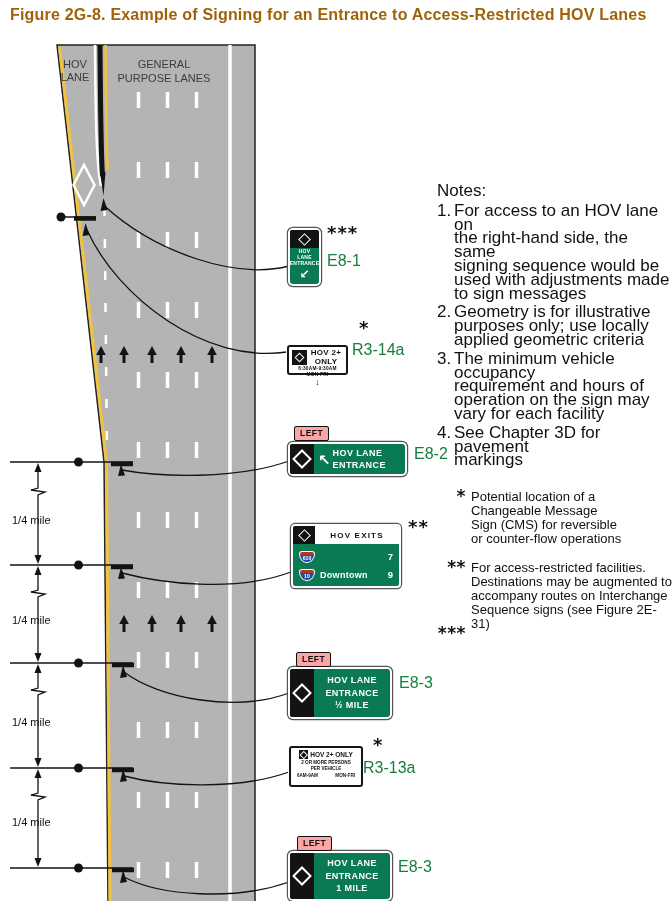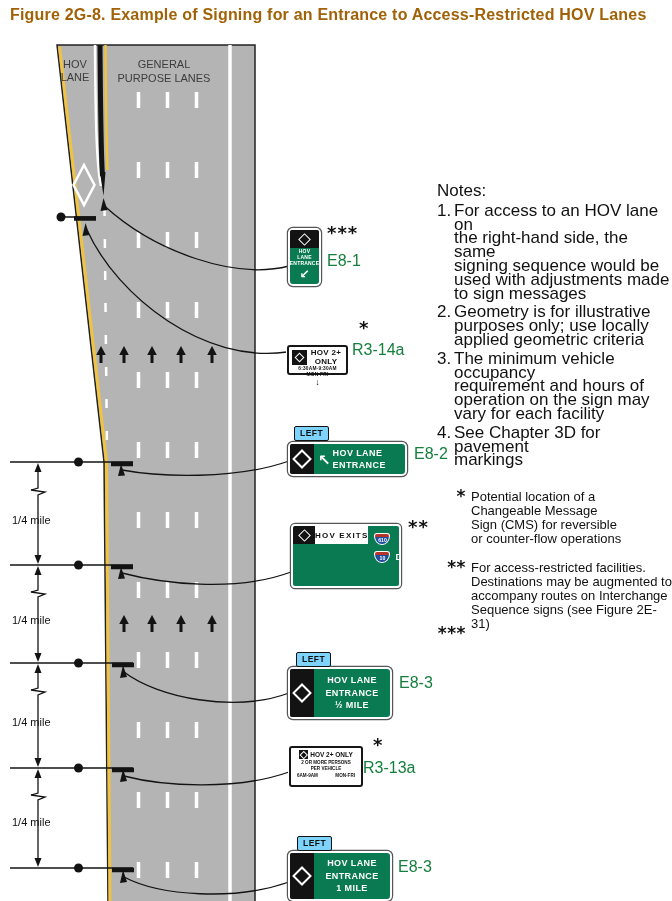--- a/index.html
+++ b/index.html
@@ -33,21 +33,21 @@
   .fn1 { top:490px; } .fn2 { top:561px; } .fn3 { top:627px; }
 
   
   .stars-marker { position:absolute; font-size:18px; font-weight:bold; letter-spacing:1px;
     line-height:14px; color:#111; z-index:2; font-family:"DejaVu Sans",sans-serif; }
   .sign-label { position:absolute; font-size:16px; color:#15803d; z-index:2; }
   .gsign { position:absolute; background:#0a7a52; border:2px solid #fff; border-radius:5px;
     box-shadow:0 0 0 1.2px #555; color:#fff; font-weight:bold; z-index:2; box-sizing:border-box; }
   .rsign { position:absolute; background:#fff; border:2px solid #161616; border-radius:3px;
     box-shadow:0 0 0 1px #fff; color:#111; text-align:center; z-index:2; box-sizing:border-box; }
-  .plaque { position:absolute; background:#7dd3fc; border:1.5px solid #111; border-radius:2px;
+  .plaque { position:absolute; background:#fca5a5; border:1.5px solid #111; border-radius:2px;
     font-size:8.5px; font-weight:bold; letter-spacing:0.5px; padding:1px 5px 1.5px; color:#111; z-index:3; }
   .dm { display:block; border:2px solid #fff; transform:rotate(45deg); }
   .dm-xxs { width:3.5px; height:3.5px; border-width:1px; border-color:#fff; }
   .dm-xs  { width:5px; height:5px; border-width:1.2px; }
   .dm-s   { width:7px; height:7px; border-width:1.5px; }
   .dm-m   { width:10px; height:10px; }
   .bsq { background:#131313; display:flex; align-items:center; justify-content:center; flex:none; }
   .black-panel { width:24px; background:#131313; flex:none; display:flex; align-items:center;
     justify-content:center; border-radius:2px 0 0 2px; }
 
@@ -66,21 +66,21 @@
   .r314-head { flex:1; font-weight:bold; font-size:8px; line-height:8.6px; letter-spacing:0.3px; }
   .r314-sub { font-size:4.8px; line-height:6px; font-weight:bold; letter-spacing:0.2px; }
   .r314-arrow { font-size:9px; line-height:9.5px; font-weight:bold; }
 
   
   .e82 { left:288px; top:442px; width:119px; height:34px; display:flex; align-items:stretch; }
   .e82-arrow { align-self:center; font-size:15px; line-height:15px; margin:0 2px 0 4px; }
   .e82-text { align-self:center; font-size:9px; line-height:12px; letter-spacing:0.4px; text-align:left; }
 
   
-  .exits { left:291px; top:524px; width:110px; height:64px; display:flex; flex-direction:row;
+  .exits { left:291px; top:524px; width:110px; height:64px; display:flex; flex-direction:column;
     overflow:hidden; border-radius:4px; }
   .exits-header { display:flex; height:18px; flex:none; }
   .exits-header .bsq { width:22px; border-radius:2px 0 0 0; }
   .exits-banner { flex:1; background:#fff; color:#111; font-size:8px; font-weight:bold;
     letter-spacing:1.2px; display:flex; align-items:center; justify-content:center; }
   .exits-body { padding:4px 6px 3px; }
   .exit-row { display:flex; align-items:center; height:17px; margin-bottom:1px; }
   .shield { position:relative; width:16px; height:12px; flex:none;
     border-radius:3px 3px 48% 48% / 3px 3px 75% 75%;
     background:linear-gradient(#b5342c 0 3px, #1f4e9c 3px); border:1px solid #fff;

